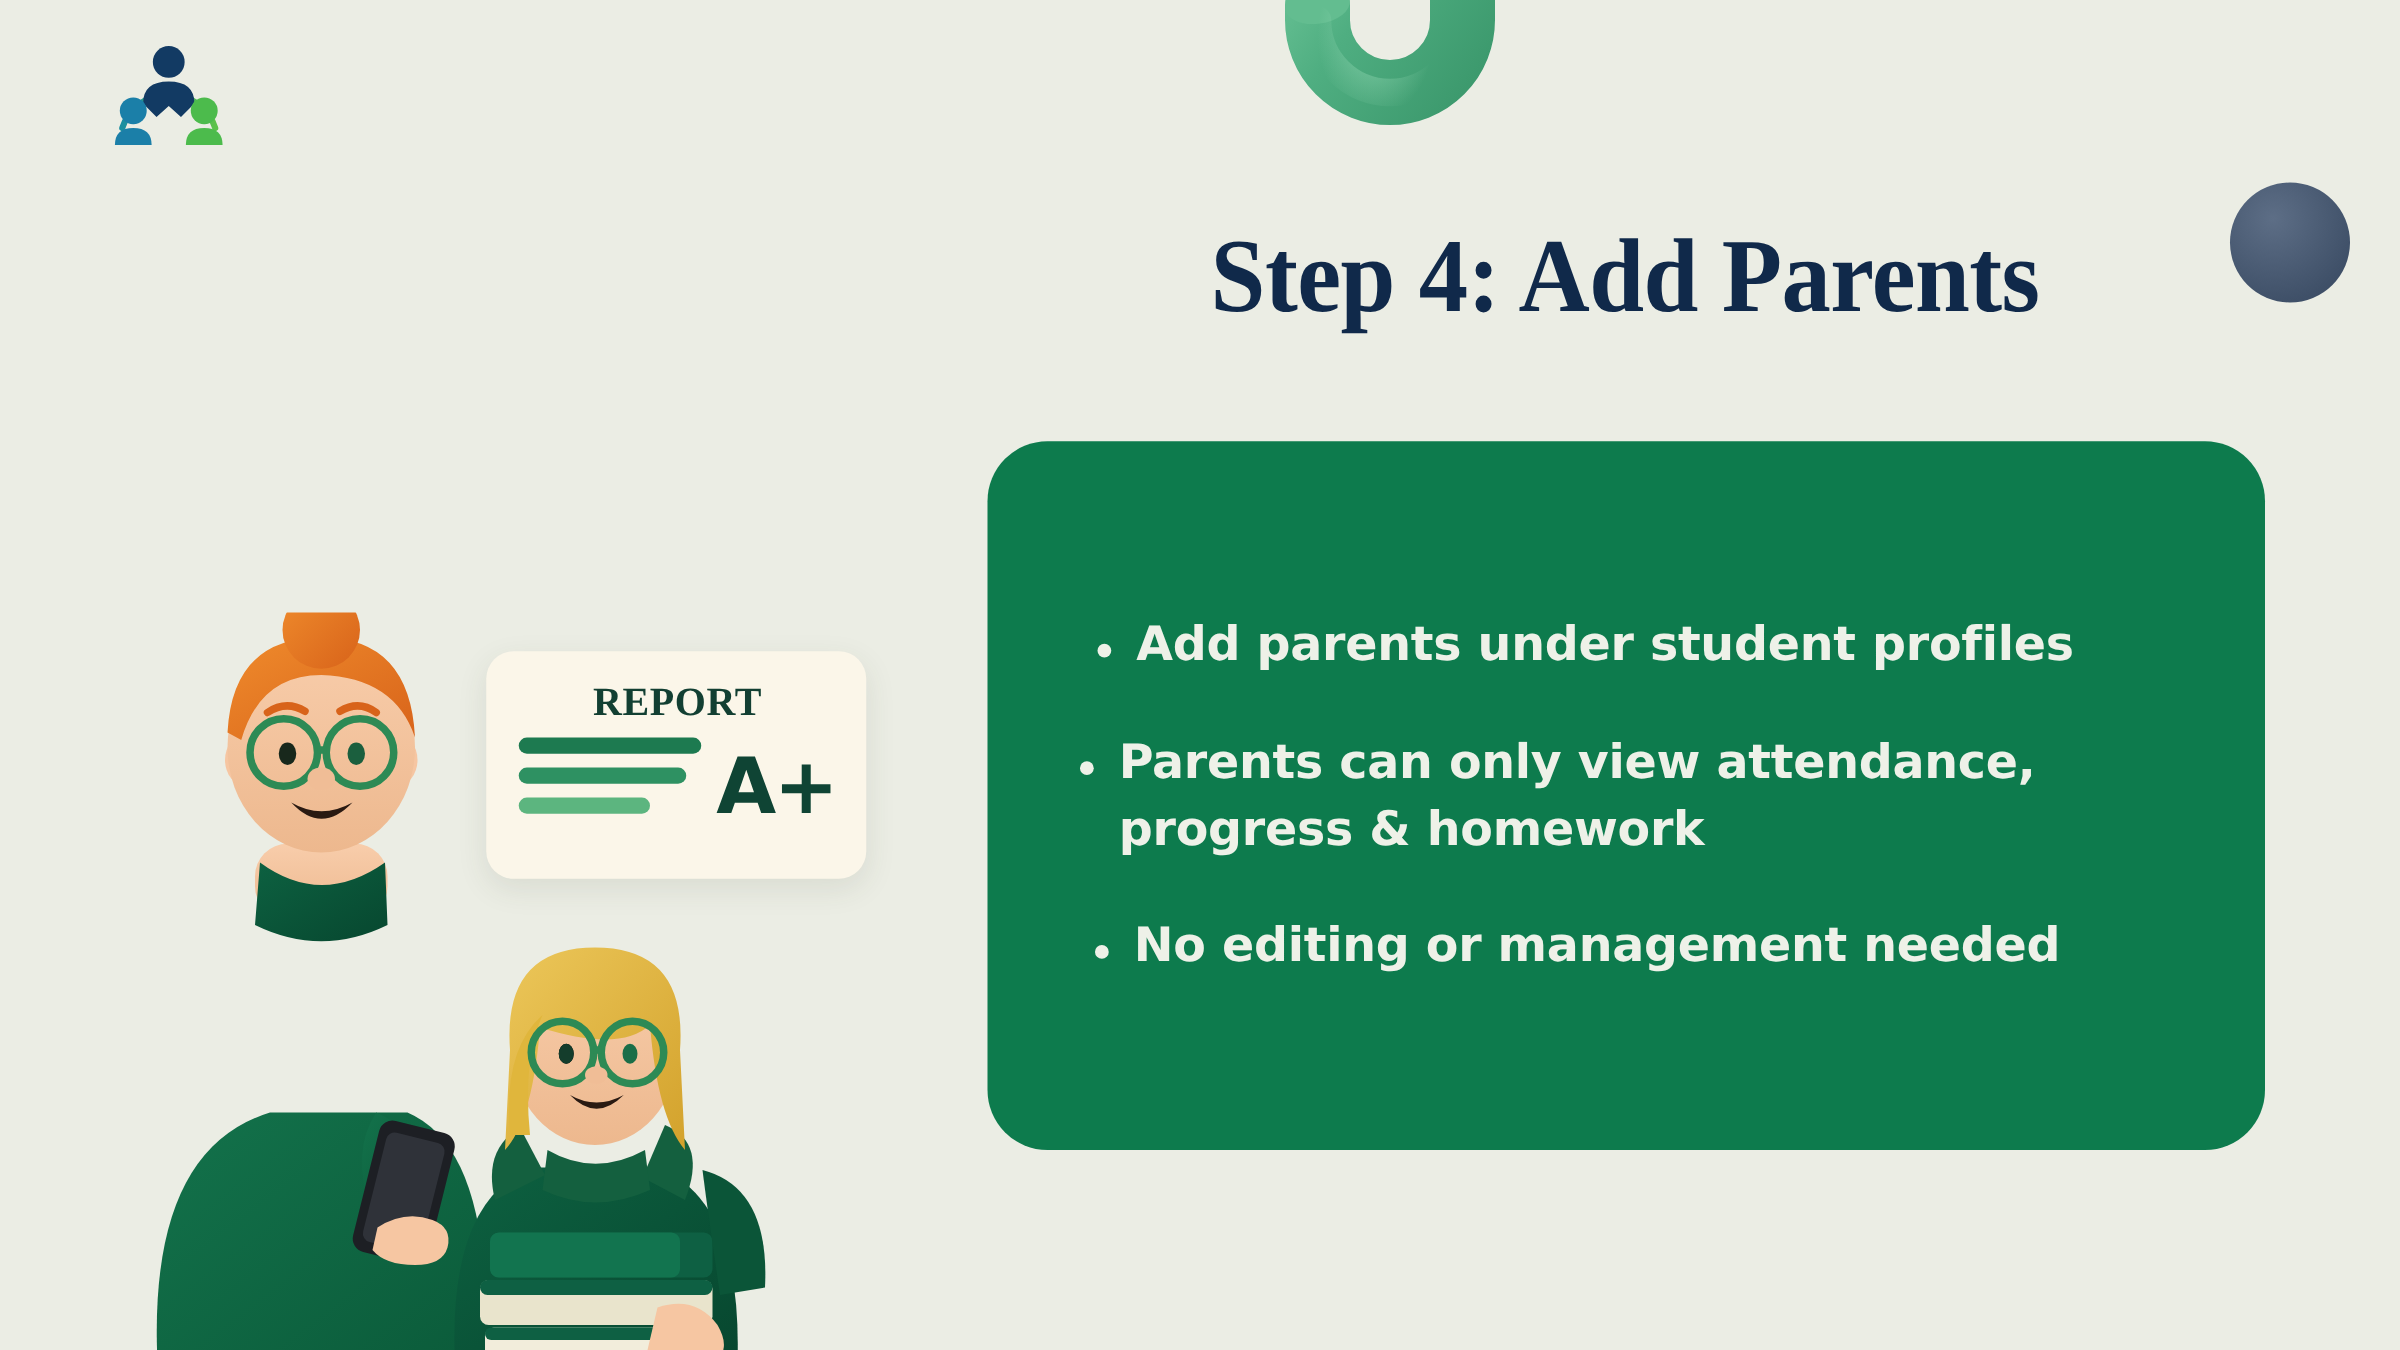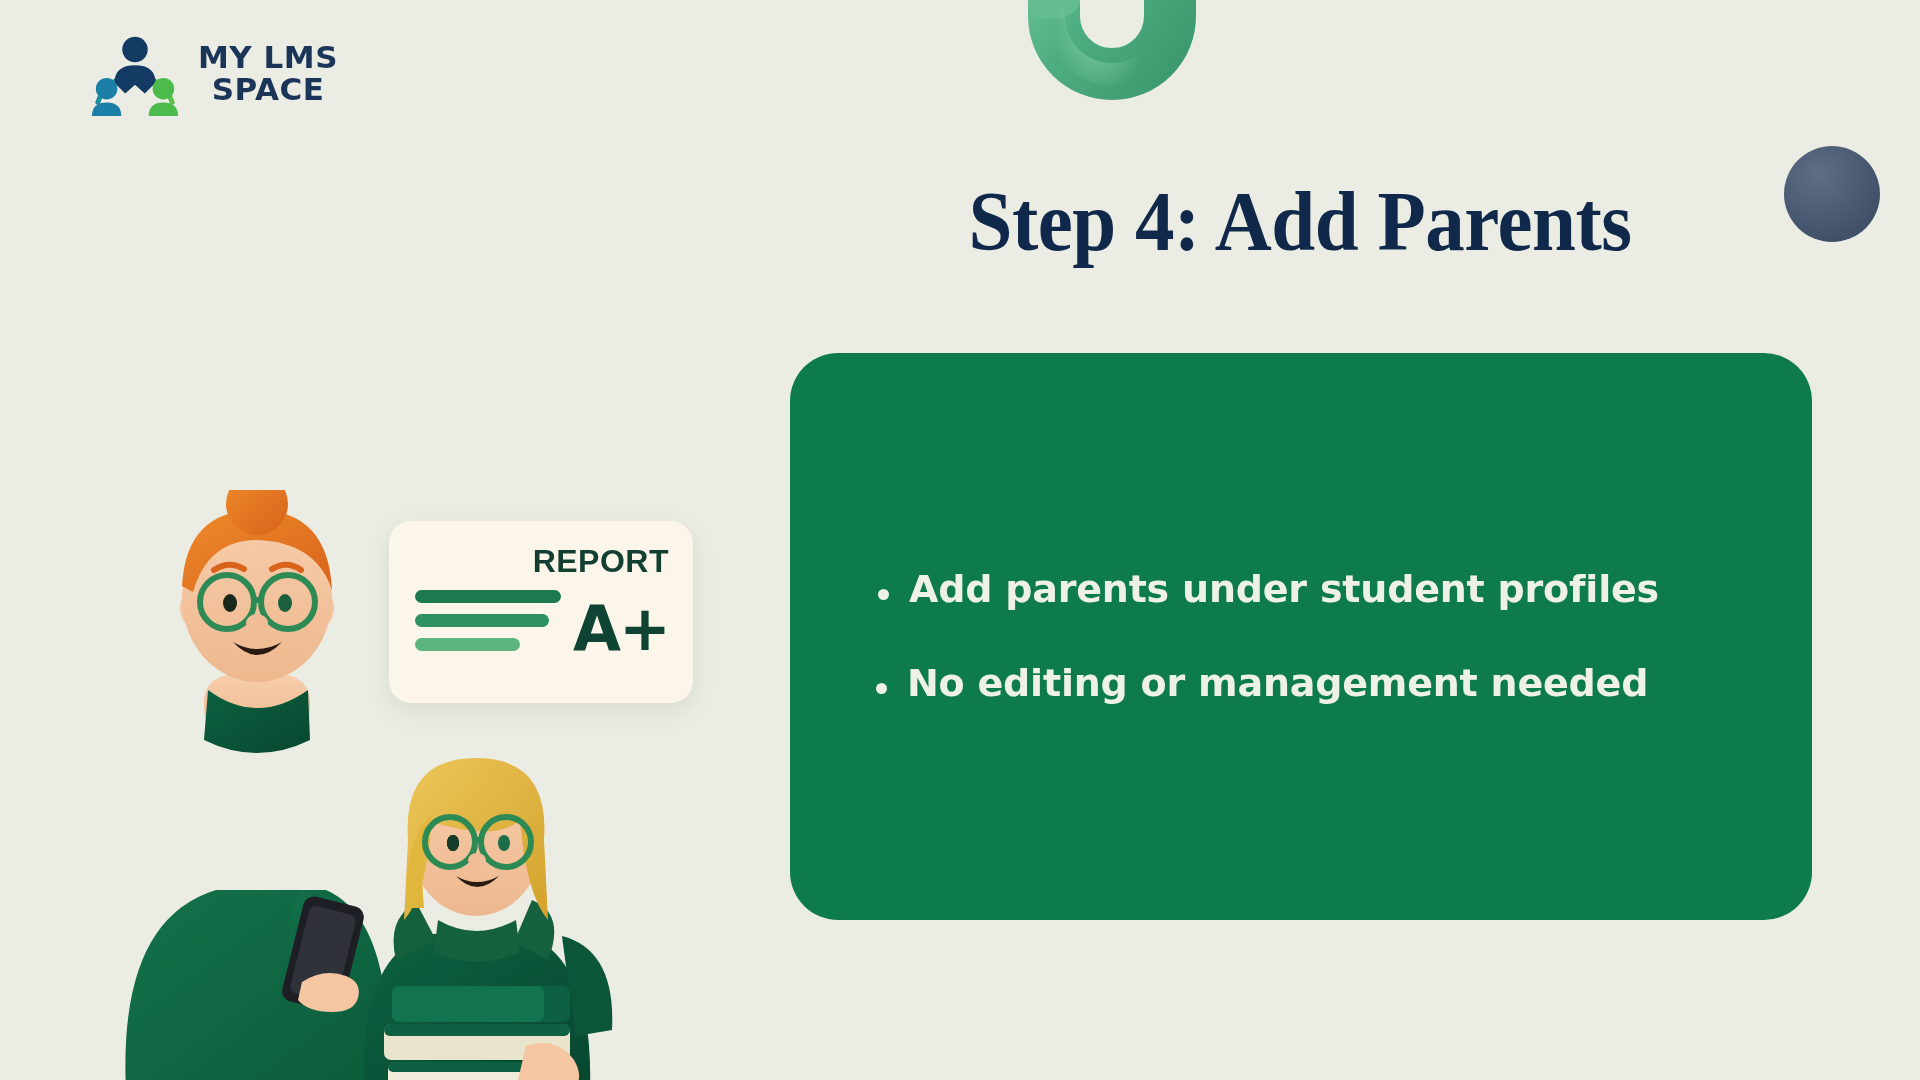--- a/index.html
+++ b/index.html
@@ -97,27 +97,27 @@
   
   .report {
     position:absolute; left:389px; top:521px;
     width:304px; height:182px;
     background:#fbf6e9;
     border-radius:22px;
     box-shadow:0 8px 24px rgba(60,70,50,0.10);
     padding:22px 24px 20px 26px;
   }
   .report-title {
-    font-family:Liberation Sans, sans-serif;
+    font-family:Liberation Serif, serif;
     font-weight:bold;
     font-size:32px;
     letter-spacing:0.5px;
     color:#10past;
     color:#123f32;
-    text-align:right;
+    text-align:center;
     margin-bottom:10px;
   }
   .report-body { display:flex; align-items:flex-end; gap:12px; }
   .report-lines { display:flex; flex-direction:column; gap:11px; padding-bottom:6px; flex:1; }
   .rline { height:13px; border-radius:7px; }
   .rline.l1 { width:100%;  background:#1d7a50; }
   .rline.l2 { width:92%;   background:#2e9162; }
   .rline.l3 { width:72%;   background:#5cb57f; }
   .report-grade {
     font-family:"DejaVu Sans", sans-serif;
@@ -145,24 +145,20 @@
         </linearGradient>
       </defs>
       <path d="M12 76 A40 40 0 0 1 88 76" fill="none" stroke="url(#arcg)" stroke-width="5" stroke-linecap="round"></path>
       <circle cx="50" cy="22" r="13" fill="#123a63"></circle>
       <path d="M29 56 Q29 38 50 38 Q71 38 71 56 L60 67 L50 58 L40 67 Z" fill="#123a63"></path>
       <circle cx="21" cy="62" r="11" fill="#1b7fa8"></circle>
       <path d="M6 90 Q6 76 21 76 Q36 76 36 90 Z" fill="#1b7fa8"></path>
       <circle cx="79" cy="62" r="11" fill="#4cbb4c"></circle>
       <path d="M64 90 Q64 76 79 76 Q94 76 94 90 Z" fill="#4cbb4c"></path>
     </svg>
-    <div class="logo-text">
-      <span>MY LMS</span>
-      <span>SPACE</span>
-    </div>
   </div>
 
   <svg class="hook" viewBox="0 0 230 230">
     <defs>
       <linearGradient id="hookg" x1="0" y1="0" x2="1" y2="1">
         <stop offset="0%" stop-color="#6fc79a"></stop>
         <stop offset="45%" stop-color="#4fae81"></stop>
         <stop offset="100%" stop-color="#3d9a6e"></stop>
       </linearGradient>
       <radialGradient id="hookhi" cx="40%" cy="72%" r="40%">
@@ -177,20 +173,24 @@
 
   <div class="sphere"></div>
 
   <h1 class="title">Step 4: Add Parents</h1>
 
   <div class="card">
     <ul class="bullets">
       <li class="bullet b1">
         <span class="dot"></span>
         <span class="btext">Add parents under student profiles</span>
+      </li>
+      <li class="bullet b2">
+        <span class="dot"></span>
+        <span class="btext">Parents can only view attendance, progress &amp; homework</span>
       </li>
       <li class="bullet b3">
         <span class="dot"></span>
         <span class="btext">No editing or management needed</span>
       </li>
     </ul>
   </div>
 
   <div class="report">
     <div class="report-title">REPORT</div>

